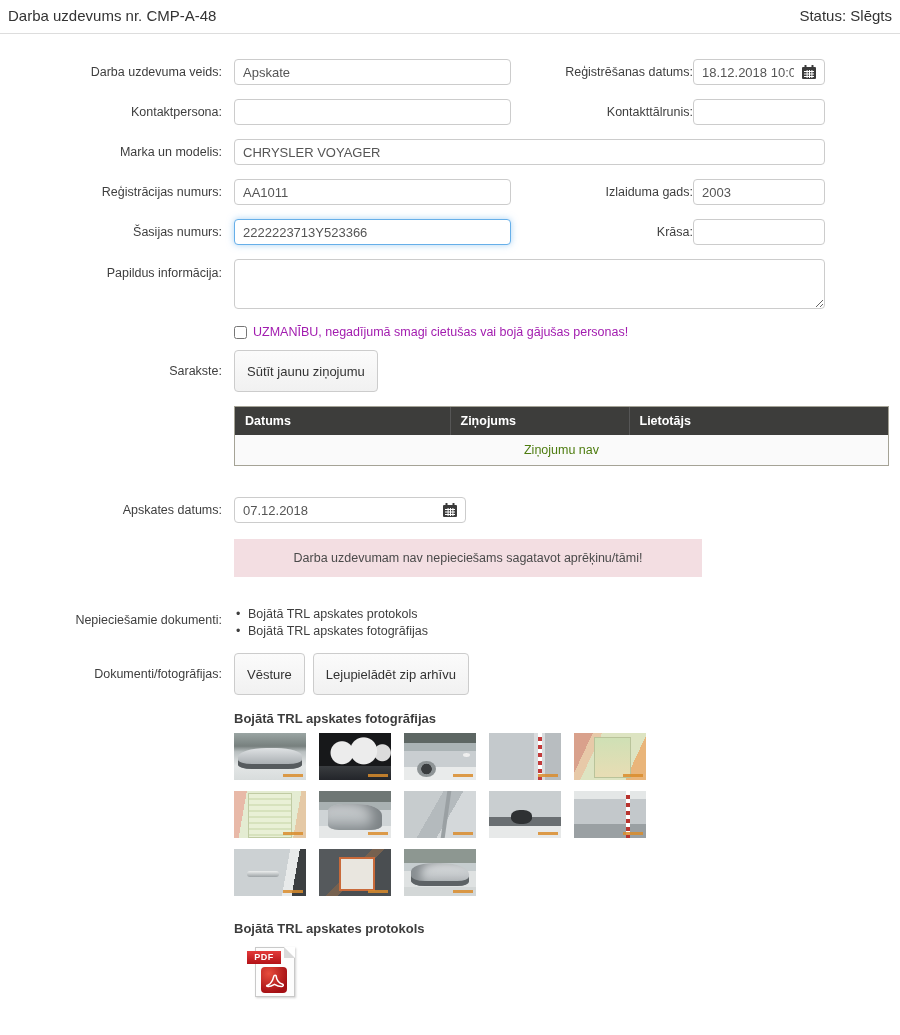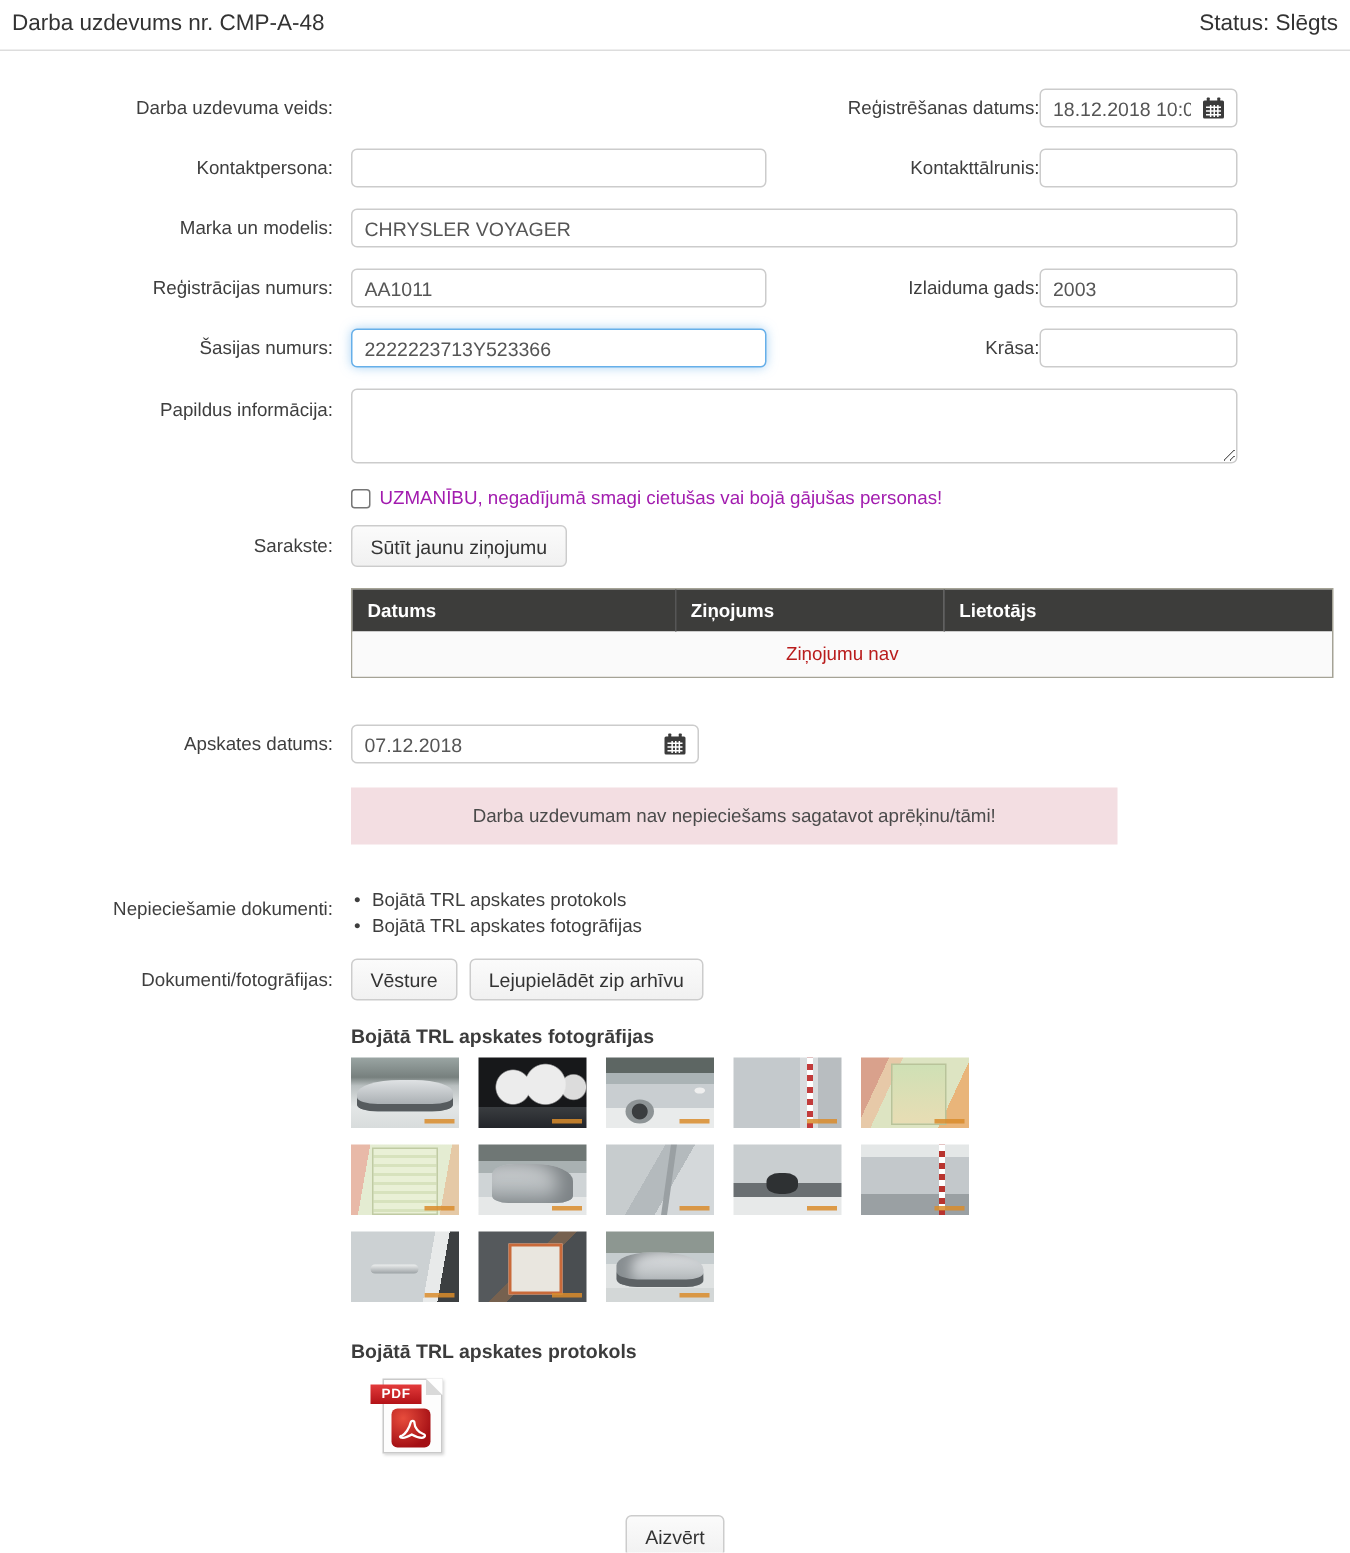--- a/index.html
+++ b/index.html
@@ -43,41 +43,41 @@
   .date-wrap .cal { position:absolute; right:8px; top:5px; width:16px; height:16px; pointer-events:none; }
   .date-short { width: 232px; }
 
   
   .chk-row { margin-left: 234px; display:flex; align-items:center; margin-bottom:11px; margin-top:16px;}
   .chk-row input { margin-right:6px; }
   .chk-row span { font-size: 12.5px; color:#a21caf; }
   .btn {
     display:inline-block; background: linear-gradient(#fbfbfb,#f1f1f1);
     border:1px solid #ccc; border-radius:4px; color:#333;
-    font-family:inherit; font-size:13px; padding: 5px 12px; height:28px;
+    font-family:inherit; font-size:13px; padding: 5px 12px; height:42px;
     cursor:pointer; white-space:nowrap;
   }
   .btn + .btn { margin-left: 8px; }
 
   
   .msg-table { margin-left: 234px; width: 655px; border:1px solid #a5a396; margin-bottom: 31px; }
   .msg-table table { width:100%; border-collapse: collapse; }
   .msg-table th {
     background:#3d3d3b; color:#fff; text-align:left; font-size:12.5px;
     padding: 7px 10px; font-weight:bold; border-right:1px solid #565656;
   }
   .msg-table th:last-child { border-right:none; }
   .msg-table td {
-    background:#fafafa; color:#b91c1c; font-size:12.5px; text-align:center;
+    background:#fafafa; color:#4d7c0f; font-size:12.5px; text-align:center;
     padding: 8px 10px;
   }
 
   
   .alert {
-    margin-left:234px; width:511px; background:#f3dee2; color:#4a4a4a;
+    margin-left:234px; width:468px; background:#f3dee2; color:#4a4a4a;
     font-size: 12.5px; text-align:center; padding: 12px 10px; margin-top:16px; margin-bottom:29px;
   }
 
   
   .doc-list { list-style:none; }
   .doc-list li { font-size:12.5px; color:#3e3e3e; line-height:17px; padding-left:14px; position:relative;}
   .doc-list li::before { content:"•"; position:absolute; left:2px; color:#3e3e3e; }
   .sub-heading { margin-left:234px; font-size:13px; font-weight:bold; color:#3c3c3c; margin-top:16px; margin-bottom:7px; }
 
   
@@ -145,20 +145,21 @@
 
 <div class="topbar">
   <span class="title">Darba uzdevums nr. CMP-A-48</span>
   <span class="status">Status: Slēgts</span>
 </div>
 
 <div class="form-area">
 
   <div class="row">
     <div class="lbl">Darba uzdevuma veids:</div>
+    <input type="text" class="w-left" value="Apskate" style="">
     <div class="r-lbl">Reģistrēšanas datums:</div>
     <span class="date-wrap">
       <input type="text" class="w-right" value="18.12.2018 10:07" style="">
       <svg class="cal" viewBox="0 0 16 16">
         <rect x="1" y="3" width="14" height="12" rx="1" fill="#3b3b3b"></rect>
         <rect x="3.5" y="1" width="2" height="3.5" rx=".5" fill="#3b3b3b"></rect>
         <rect x="10.5" y="1" width="2" height="3.5" rx=".5" fill="#3b3b3b"></rect>
         <g fill="#fff">
             <rect x="3" y="7" width="10" height="1"></rect>
             <rect x="3" y="9.5" width="10" height="1"></rect>

